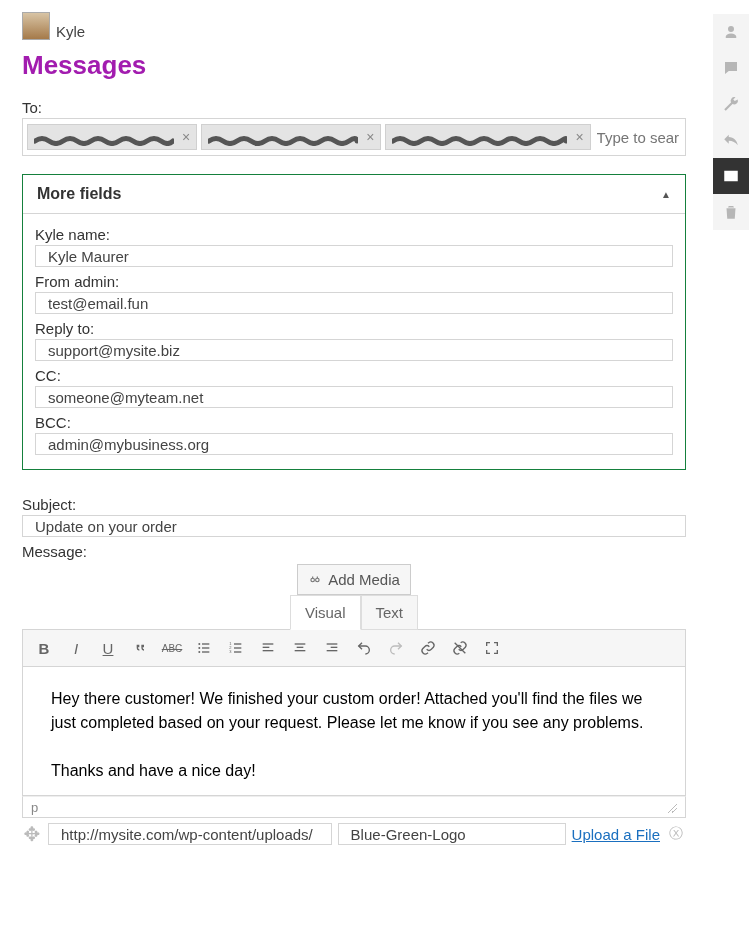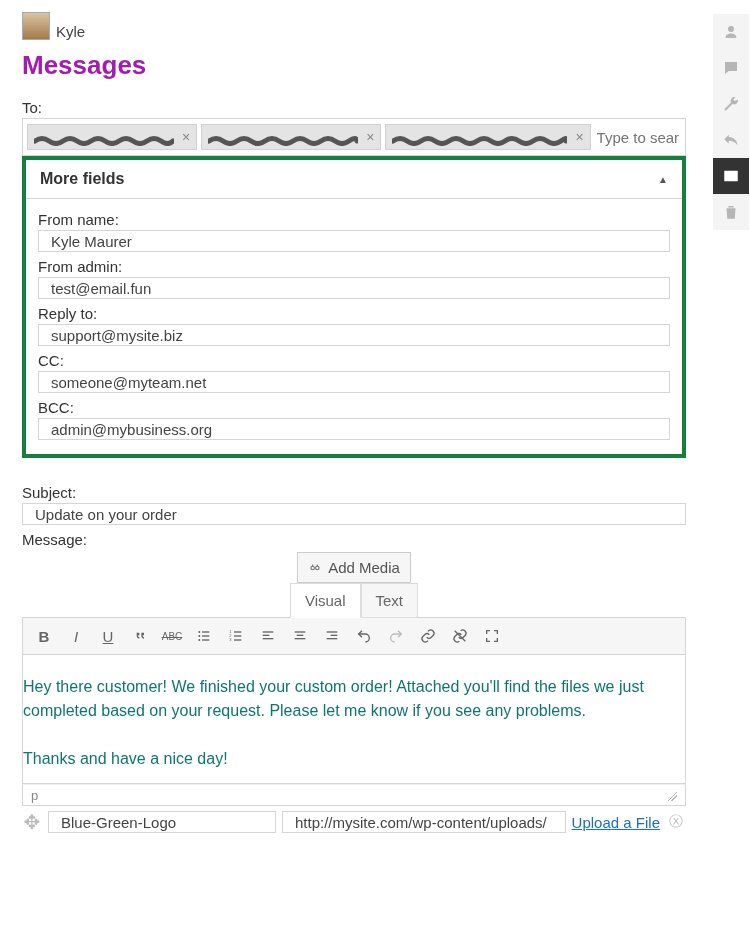--- a/index.html
+++ b/index.html
@@ -20,37 +20,37 @@
   .label { font-size:15px; color:#333; margin:6px 0 2px 0; }
   .to-box { border:1px solid #d5d5d5; padding:4px; display:flex; flex-wrap:wrap; align-items:center; gap:4px; min-height:38px; }
   .chip { background:#e4e4e4; border:1px solid #d0d0d0; height:26px; display:flex; align-items:center; padding:0 6px; }
   .chip .scribble { width:140px; height:11px; }
   .chip .x { color:#888; font-size:14px; margin-left:8px; line-height:1; }
   .chip:nth-child(1) .scribble { width:140px; }
   .chip:nth-child(2) .scribble { width:150px; }
   .chip:nth-child(3) .scribble { width:175px; }
   .to-input { border:none; outline:none; flex:1; min-width:80px; font-size:15px; color:#888; height:24px; }
   
-  .more-fields { border:4px solid #15803d; }
+  .more-fields { border:1px solid #15803d; margin-top:18px; }
   .mf-head { border-bottom:1px solid #d5d5d5; padding:10px 14px; font-weight:700; font-size:16px; display:flex; justify-content:space-between; align-items:center; }
   .mf-head .tri { font-size:10px; color:#555; }
   .mf-body { padding:6px 12px 14px 12px; }
   .mf-label { font-size:15px; margin:6px 0 2px 0; }
   .tin { width:100%; border:1px solid #d5d5d5; height:22px; padding:0 12px; font-size:15px; color:#444; }
   
   
   .editor-row { display:flex; justify-content:space-between; align-items:center; margin-top:4px;flex-direction:column; }
   .btn { background:#f6f6f6; border:1px solid #ccc; color:#555; font-size:15px; padding:6px 10px; display:inline-flex; align-items:center; gap:6px; cursor:pointer; }
   .tabs { display:flex; }
   .tab { border:1px solid #ddd; padding:8px 14px; font-size:15px; color:#666; background:#f6f6f6; }
   .tab.active { background:#fff; border-bottom-color:#fff; }
   .toolbar { border:1px solid #d5d5d5; border-bottom:none; background:#f6f6f6; padding:6px 8px; display:flex; gap:6px; align-items:center; margin-top:-1px; }
   .tbtn { width:26px; height:24px; display:flex; align-items:center; justify-content:center; color:#666; font-size:15px; }
   .tbtn svg { width:16px; height:16px; }
-  .editarea { border:1px solid #d5d5d5; min-height:130px; padding:20px 14px 12px 0; font-size:16px; color:#0f766e; line-height:1.5; }
+  .editarea { border:1px solid #d5d5d5; min-height:130px; padding:20px 14px 12px 28px; font-size:16px; color:#000000; line-height:1.5; }
   .statusbar { border:1px solid #d5d5d5; border-top:1px solid #eee; height:22px; padding:0 8px; font-size:13px; color:#888; display:flex; justify-content:space-between; align-items:center; }
   .resize-grip { width:12px; height:12px; background:
     linear-gradient(135deg, transparent 60%, #bbb 60%, #bbb 65%, transparent 65%,
                     transparent 75%, #bbb 75%, #bbb 80%, transparent 80%); }
   
   .attach-row { display:flex; align-items:center; gap:6px; margin-top:4px; }
   .drag-handle { color:#bbb; font-size:20px; width:20px; text-align:center; }
   .attach-title { width:228px; }
   .attach-url { flex:1; }
   .link { color:#1a6fbf; text-decoration:underline; font-size:15px; }
@@ -127,21 +127,21 @@
     </span>
     <input class="to-input" placeholder="Type to search" style="">
   </div>
 
   <div class="more-fields">
     <div class="mf-head">
       <span>More fields</span>
       <span class="tri">▲</span>
     </div>
     <div class="mf-body">
-      <div class="mf-label">From name:</div>
+      <div class="mf-label">Kyle name:</div>
       <input class="tin" value="Kyle Maurer" style="">
       <div class="mf-label">From admin:</div>
       <input class="tin" value="test@email.fun" style="">
       <div class="mf-label">Reply to:</div>
       <input class="tin" value="support@mysite.biz" style="">
       <div class="mf-label">CC:</div>
       <input class="tin" value="someone@myteam.net" style="">
       <div class="mf-label">BCC:</div>
       <input class="tin" value="admin@mybusiness.org" style="">
     </div>
@@ -260,22 +260,22 @@
     <br>
     <div>Thanks and have a nice day!</div>
   </div>
   <div class="statusbar">
     <span>p</span>
     <span class="resize-grip"></span>
   </div>
 
   <div class="attach-row">
     <span class="drag-handle">✥</span>
+    <input class="tin attach-url" value="http://mysite.com/wp-content/uploads/" style="">
     <input class="tin attach-title" value="Blue-Green-Logo" style="">
-    <input class="tin attach-url" value="http://mysite.com/wp-content/uploads/" style="">
     <a href="#" class="link">Upload a File</a>
     <span class="remove-x">ⓧ</span>
   </div>
 
 
   
 
 </div>
 </div>
 

